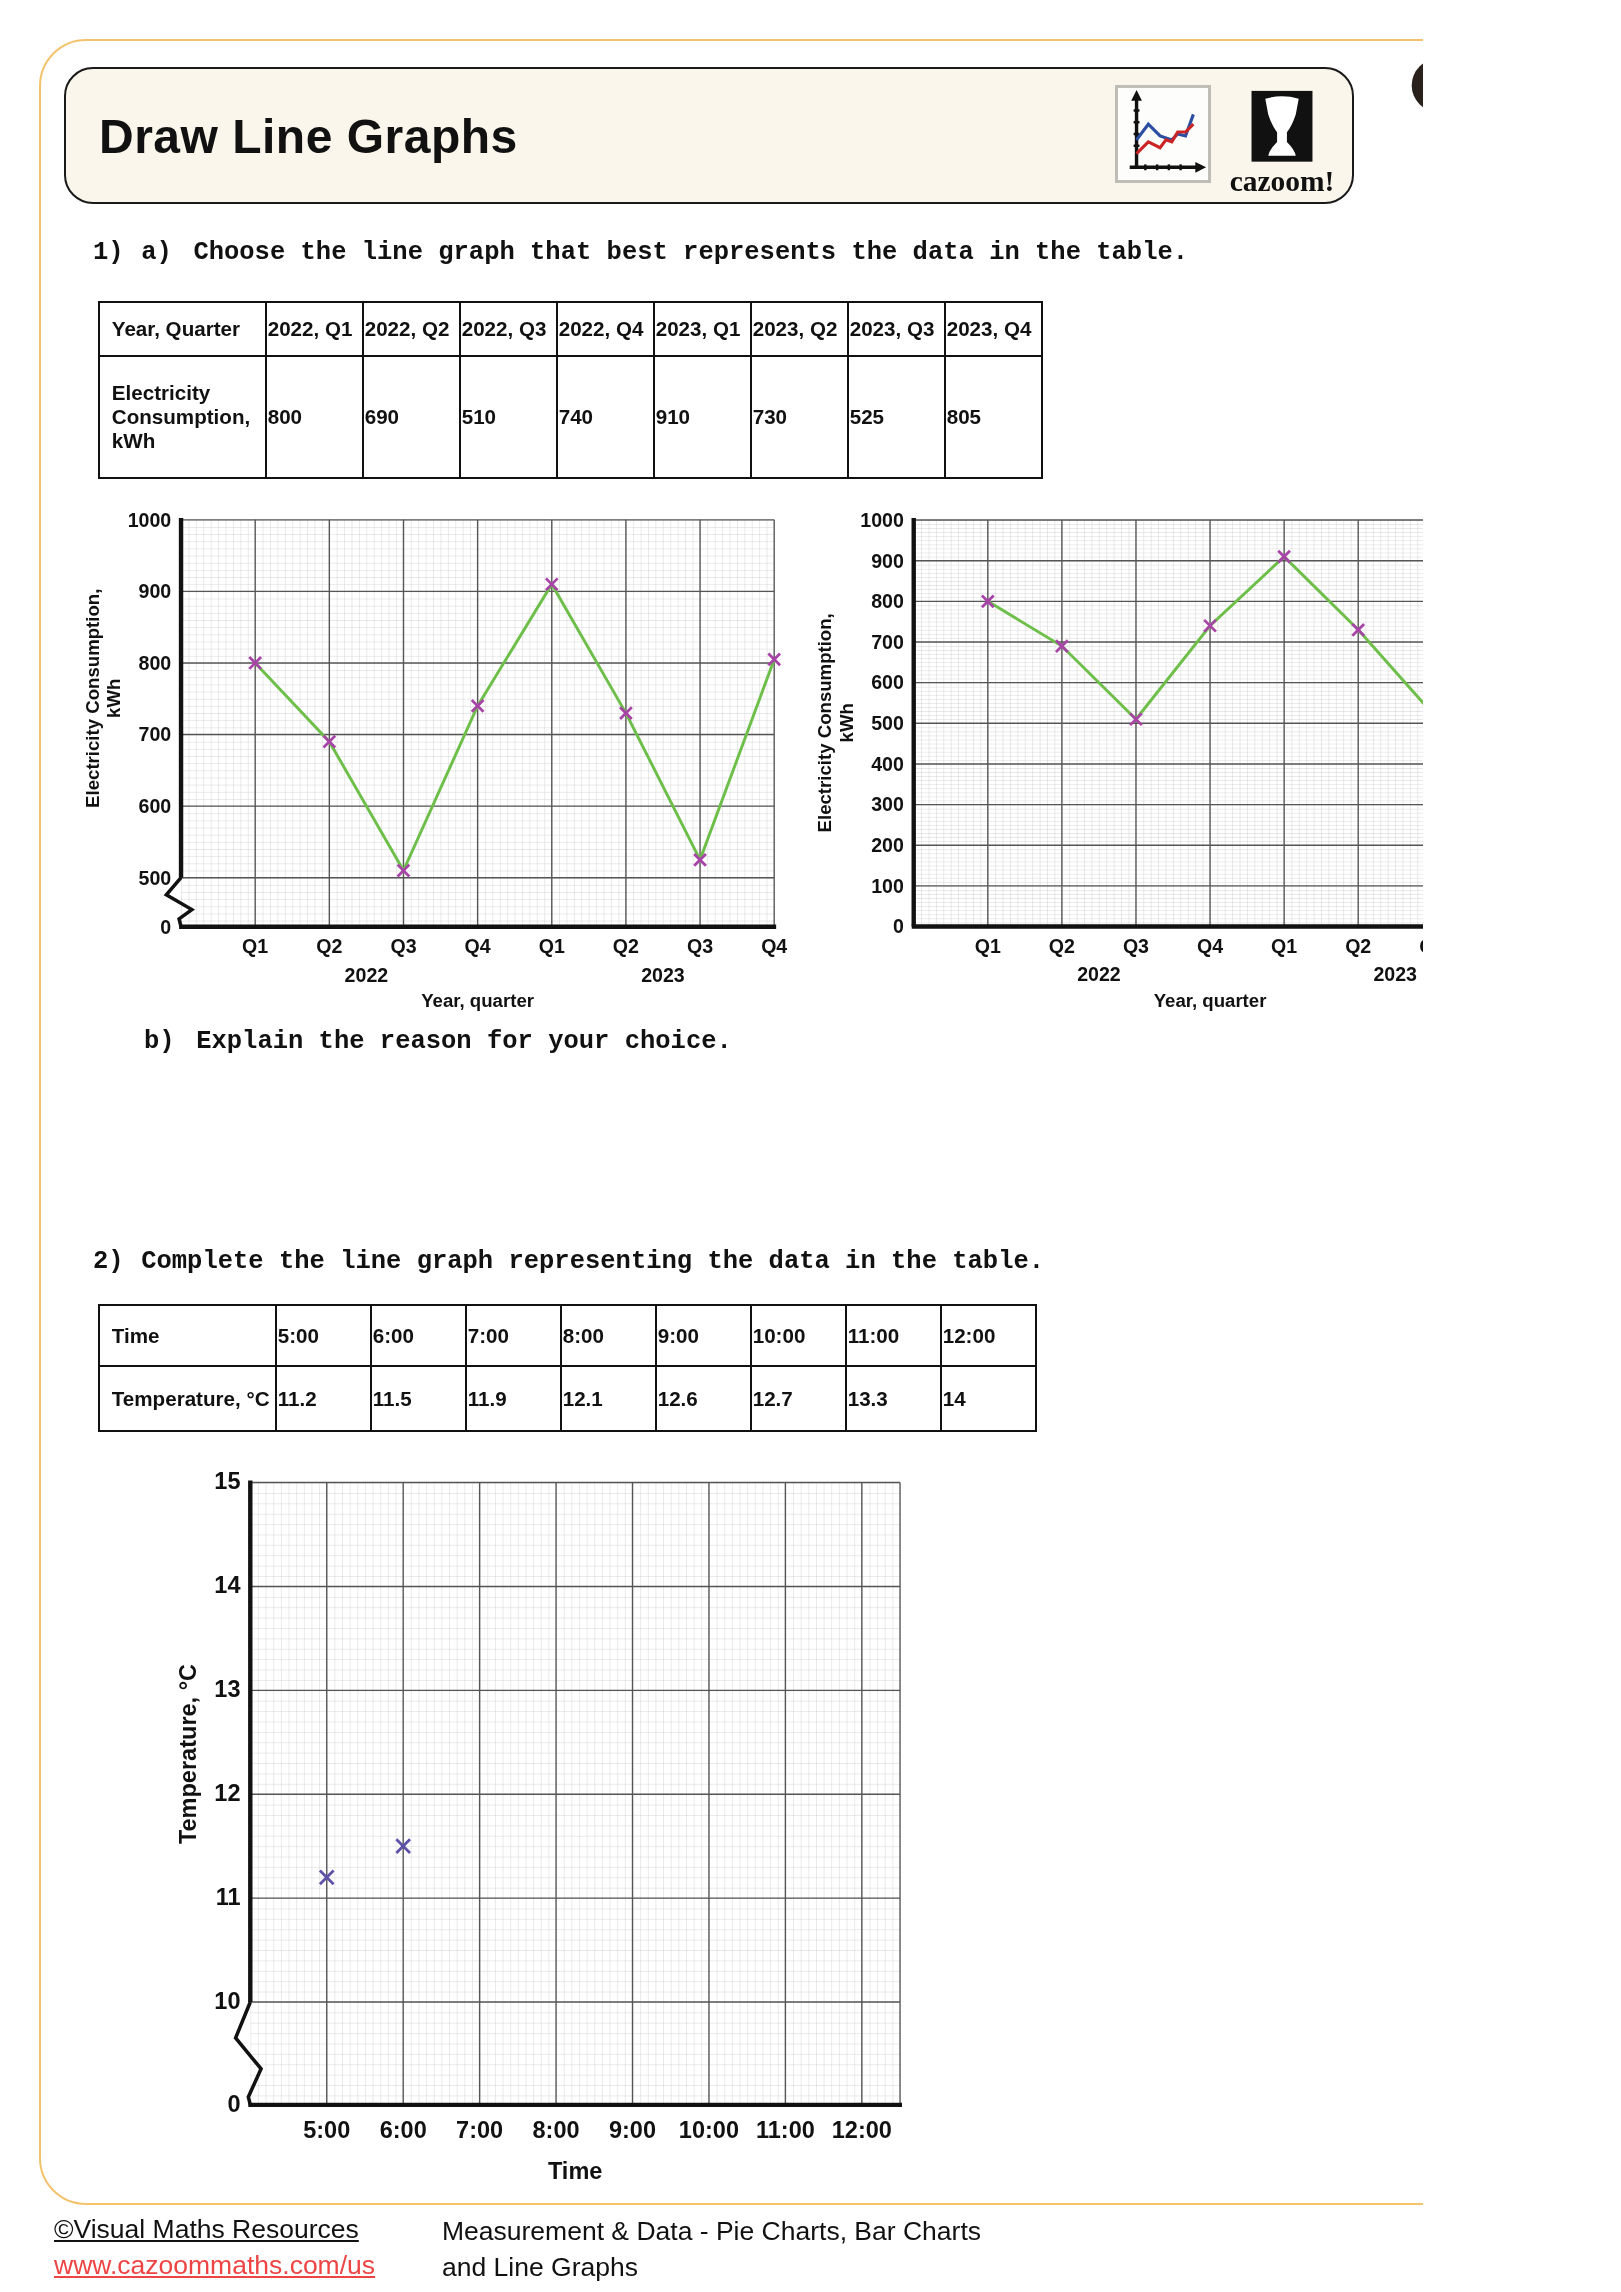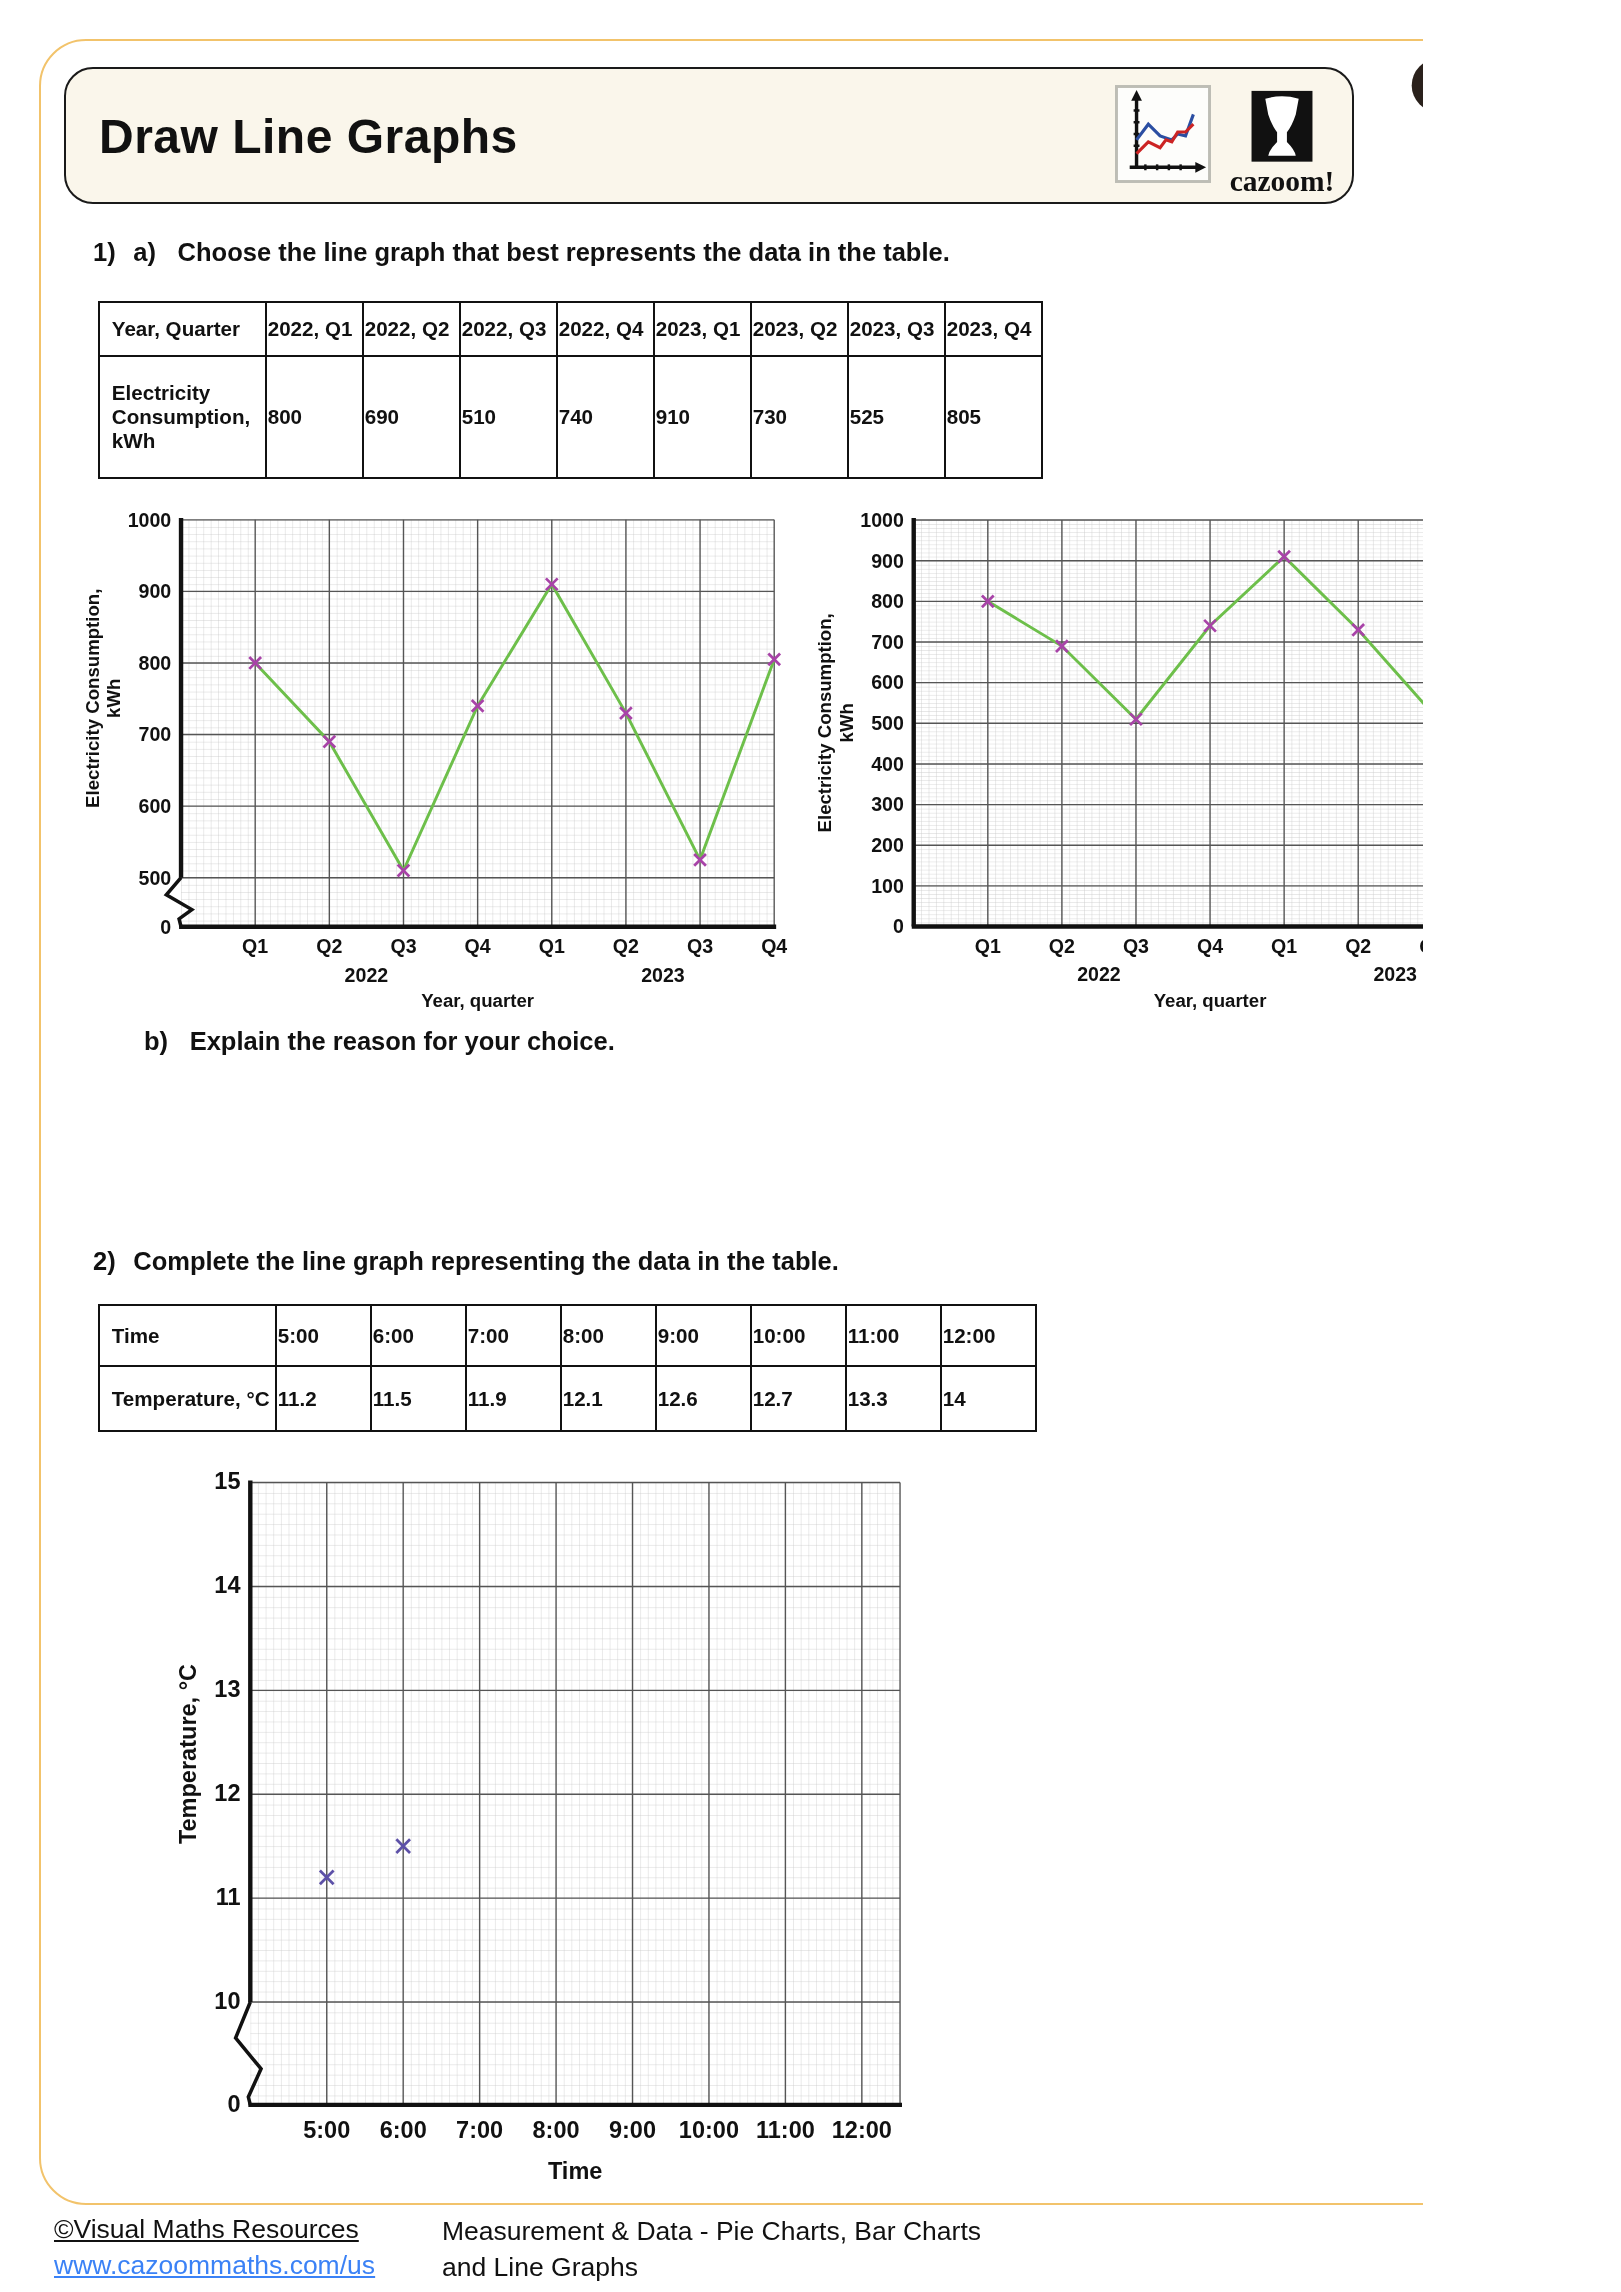--- a/index.html
+++ b/index.html
@@ -7,21 +7,21 @@
         font-family:"Liberation Sans",sans-serif;color:#111;overflow:hidden;}
   .page-border{position:absolute;left:39px;top:39px;width:1537px;height:2162px;
         border:2.9px solid #f2c36b;border-radius:47px;}
   .header-box{position:absolute;left:64px;top:67px;width:1286px;height:133px;
         background:#faf6eb;border:2.9px solid #1a1a1a;border-radius:29px;}
   .worksheet-title{position:absolute;left:33px;top:50%;transform:translateY(-50%);
         font-size:48px;font-weight:bold;letter-spacing:0.5px;color:#111;}
   .graph-icon{position:absolute;left:1049px;top:15.7px;}
   .logo{position:absolute;left:1155px;top:15.7px;}
   .girl{position:absolute;left:1385px;top:53px;}
-  .question{position:absolute;font-size:25.5px;font-weight:bold;color:#111;}
+  .question{position:absolute;font-size:25.5px;font-weight:bold;color:#111;font-family:Liberation Mono, monospace;}
   .qnum{margin-right:17.6px;}
   .qletter{margin-right:21.6px;}
   .data-table{position:absolute;border-collapse:collapse;background:#fff;
         font-size:20.6px;font-weight:bold;color:#111;table-layout:fixed;}
   .data-table th,.data-table td{border:2px solid #111;vertical-align:middle;}
   .data-table th{text-align:left;padding-left:11.8px;padding-right:3.9px;}
   #table1{left:98px;top:301px;}
   #table1 th{width:149px;}
   #table1 td{width:93px;}
   #table1 tr.head-row{height:54px;}
@@ -34,21 +34,21 @@
   svg.chart{position:absolute;overflow:visible;}
   #chart-a{left:83px;top:510px;}
   #chart-b{left:804px;top:510px;}
   #chart-c{left:167px;top:1460px;}
   svg.chart text{font-family:"Liberation Sans",sans-serif;font-weight:bold;fill:#111;}
   #chart-a text.tick,#chart-b text.tick{font-size:20px;}
   #chart-a text.axis-title,#chart-b text.axis-title{font-size:19px;}
   #chart-c text.tick{font-size:24px;}
   #chart-c text.axis-title{font-size:24px;}
   .footer-left{position:absolute;left:54px;top:2211px;font-size:26.5px;line-height:36px;text-decoration:underline;}
-  .footer-left a{color:#3b82f6;text-decoration:underline;}
+  .footer-left a{color:#ef4444;text-decoration:underline;}
   .footer-center{position:absolute;left:50%;transform:translateX(-50%);top:2213px;
         font-size:26.5px;line-height:36px;text-align:left;white-space:nowrap;}
   .footer-right{position:absolute;left:1423px;top:2211px;font-size:26.5px;line-height:36px;}
 </style>
 </head>
 <body>
 
 <div class="page">
 
   <div class="page-border"></div>

